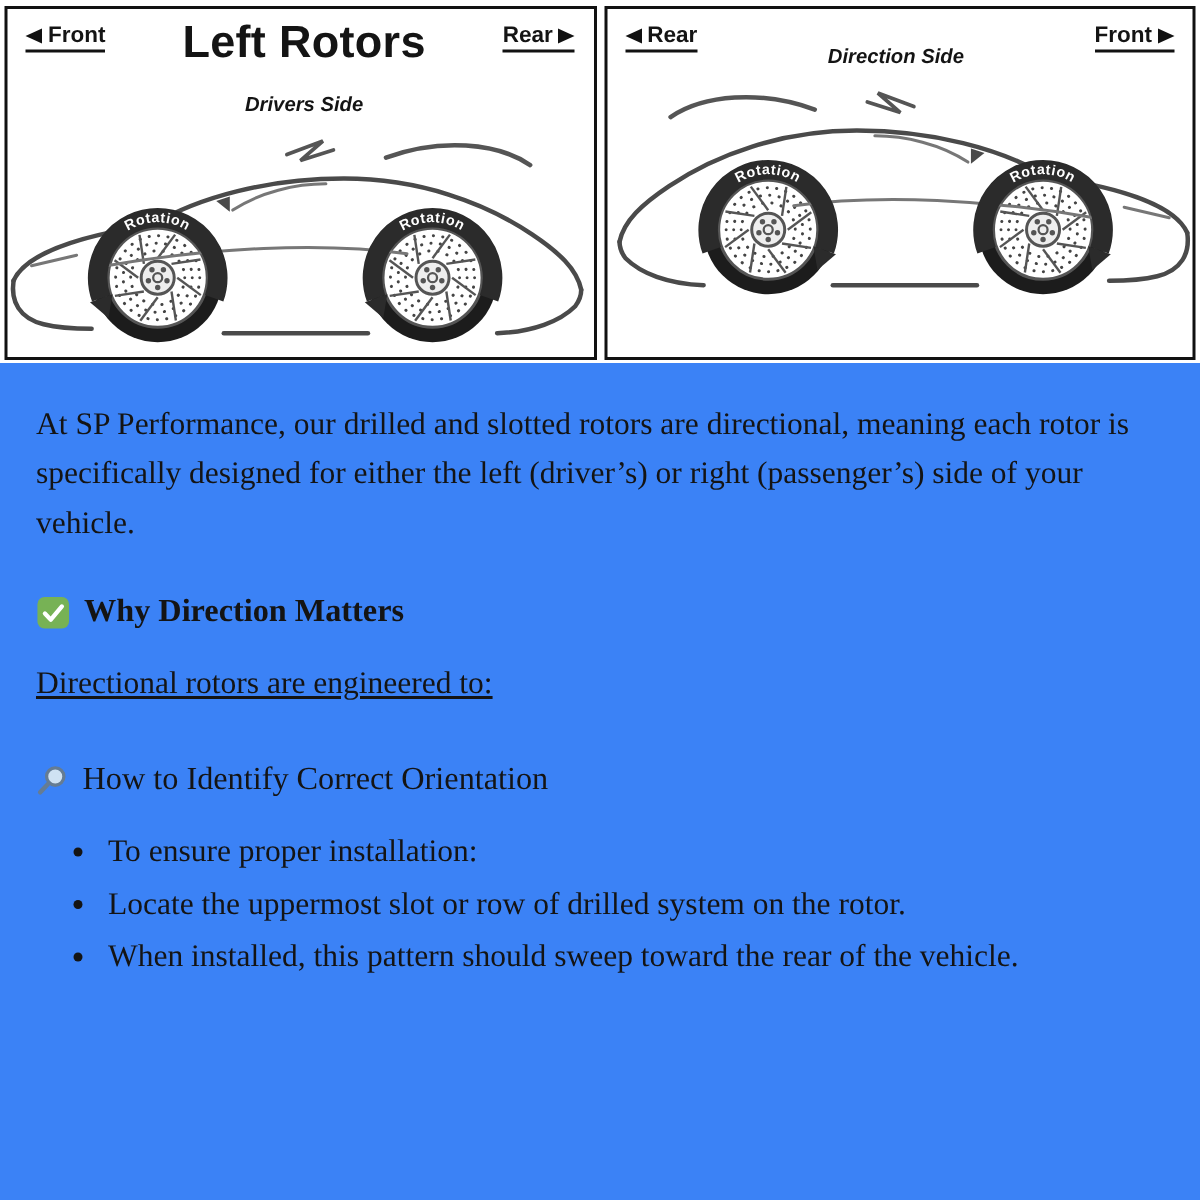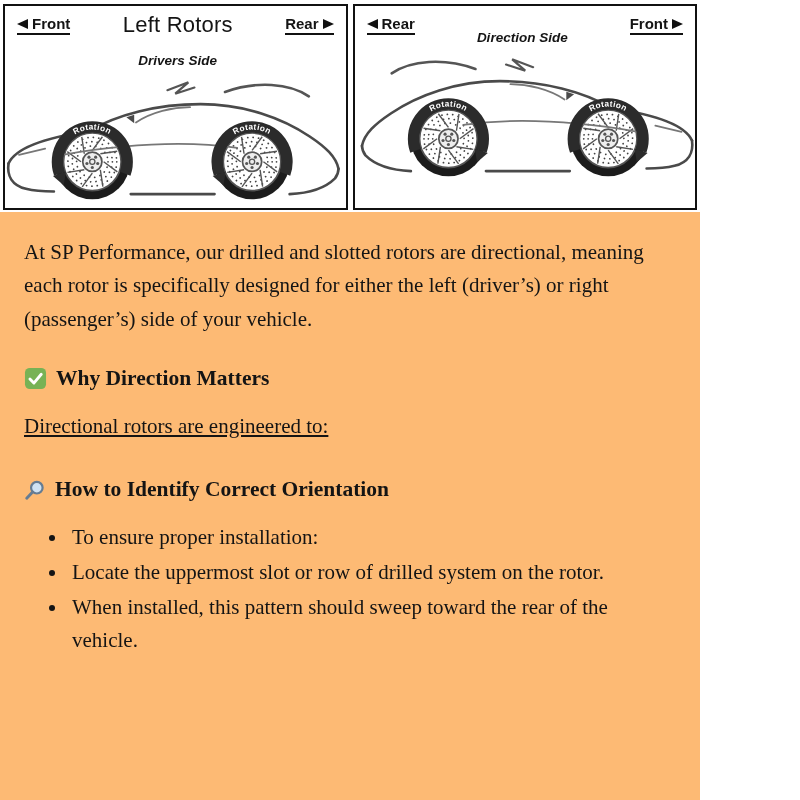--- a/index.html
+++ b/index.html
@@ -1,40 +1,40 @@
 <!DOCTYPE html>
 <html><head>
 <meta charset="utf-8">
 <style>
   html,body{margin:0;padding:0;background:#fff;}
-  .page{width:700px;min-height:800px;background:#fdba74;color:#141414;
+  .page{width:800px;min-height:800px;background:#3b82f6;color:#141414;
         font-family:"Liberation Serif","DejaVu Serif",serif;}
 
   
   .diagram{display:flex;gap:5px;padding:4px 3px 2px 3px;background:#fff;}
   .panel{flex:1;border:2px solid #111;background:#fff;overflow:hidden;}
   .panel-header{display:flex;justify-content:space-between;align-items:flex-start;
                 padding:7px 12px 0 12px;font-family:"Liberation Sans","DejaVu Sans",sans-serif;}
   .dir{display:inline-flex;align-items:center;gap:4px;font-weight:bold;font-size:15px;
        border-bottom:2px solid #111;padding-bottom:1px;margin-top:2px;}
   .tri{width:0;height:0;display:inline-block;}
   .tri-left{border-top:5px solid transparent;border-bottom:5px solid transparent;border-right:11px solid #111;}
   .tri-right{border-top:5px solid transparent;border-bottom:5px solid transparent;border-left:11px solid #111;}
   .panel-titles{display:flex;flex-direction:column;align-items:center;line-height:1.05;}
-  .panel-title{font-weight:normal;font-size:22px;letter-spacing:.2px;}
+  .panel-title{font-weight:bold;font-size:30px;letter-spacing:.2px;}
   .panel-subtitle{font-weight:bold;font-style:italic;font-size:13.5px;margin-top:18px;}
   .car-svg{display:block;width:100%;height:auto;margin-top:-4px;}
   .band-text{font-family:"Liberation Sans","DejaVu Sans",sans-serif;font-size:9.5px;
              font-weight:bold;fill:#fff;letter-spacing:.8px;}
 
   
   .article{padding:14px 30px 18px 24px;font-size:21px;line-height:1.58;}
   .article p{margin:10px 0 16px 0;}
   .section-heading{font-size:21.5px;font-weight:bold;margin:26px 0 14px 0;display:flex;align-items:center;gap:9px;}
-  .section-heading.regular{font-weight:bold;margin-top:30px;}
+  .section-heading.regular{font-weight:normal;margin-top:30px;}
   .lead{margin:0 0 10px 0;text-decoration:underline;}
   .article ul{margin:10px 0 22px 0;padding-left:44px;}
   .article li{margin:2px 0;padding-left:4px;}
   .inline-icon{flex:0 0 auto;display:inline-block;}
 </style>
 </head>
 <body>
 
 <svg width="0" height="0" style="position:absolute" aria-hidden="true">
   <defs>

